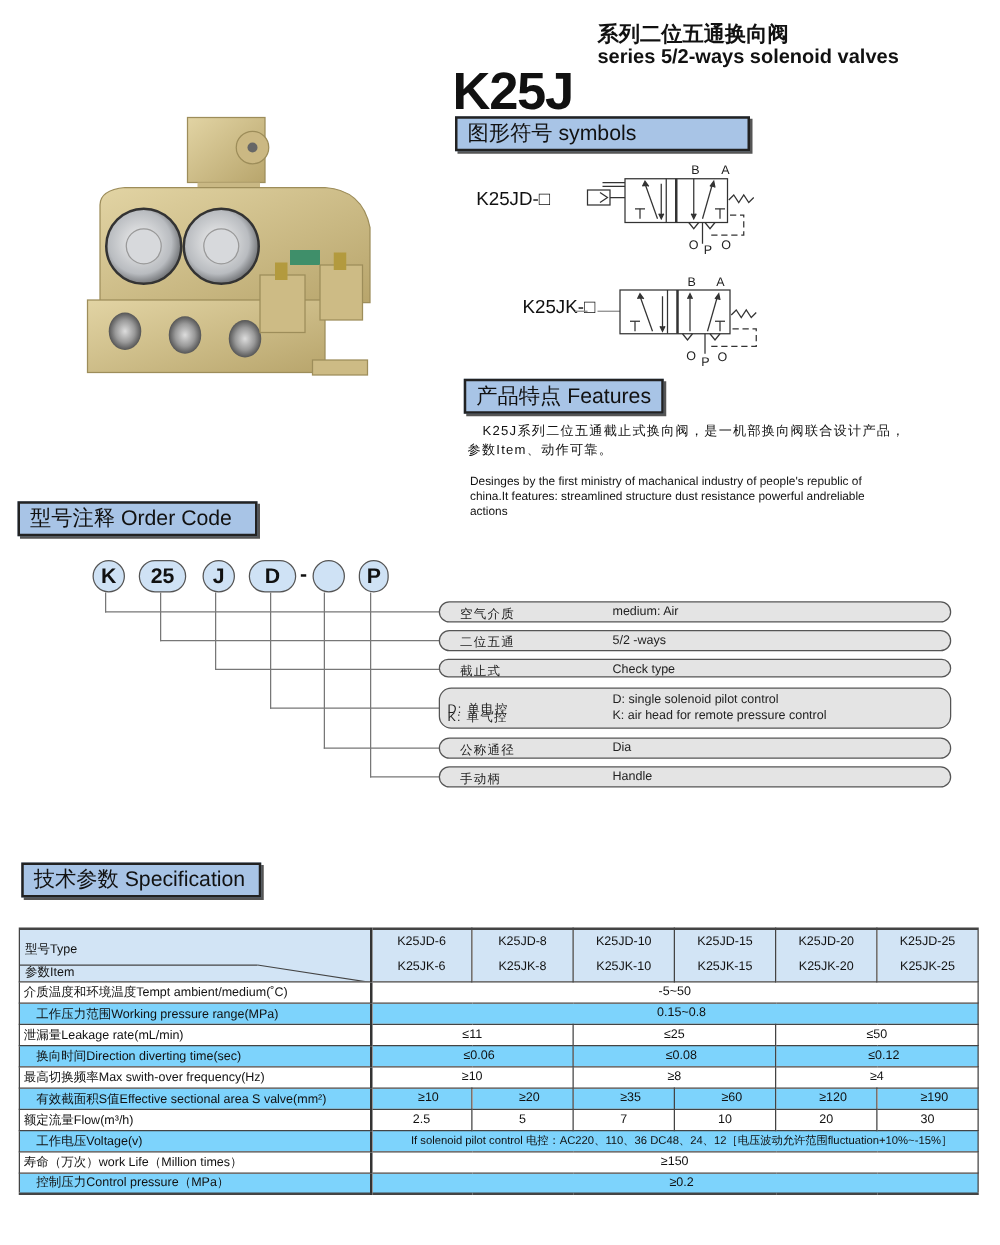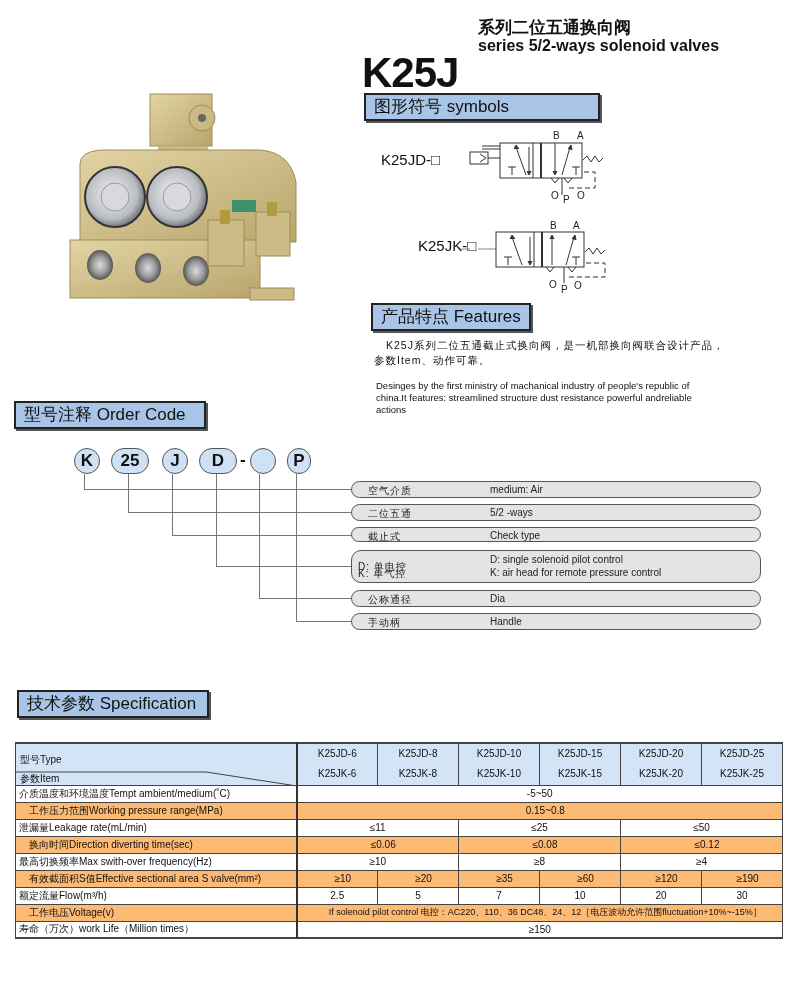--- a/index.html
+++ b/index.html
@@ -31,21 +31,21 @@
   .opt-row .cn { position: absolute; left: 16px; letter-spacing: 1px; }
   .opt-row .en { position: absolute; left: 138px; }
   .line-h { background: #777; height: 1px; }
   .line-v { background: #777; width: 1px; }
 
   
   table.spec { position: absolute; left: 15px; top: 742px; width: 767px; border-collapse: collapse; font-size: 10px; table-layout: fixed; }
   table.spec td { border: 1px solid #444; height: 17px; text-align: center; padding: 0 2px; white-space: nowrap; overflow: hidden; }
   table.spec td.lbl { text-align: left; padding-left: 3px; border-right: 2px solid #333; }
   table.spec tr.blue td { background: #d2e4f5; }
-  table.spec tr.grey td { background: #fdba74; padding-left: 13px; }
+  table.spec tr.grey td { background: #7dd3fc; padding-left: 13px; }
   table.spec tr.white td { background: #ffffff; }
   table.spec tr.head td { height: 42px; line-height: 20px; }
   table.spec { border-top: 2px solid #444; border-bottom: 2px solid #444; }
 </style>
 </head>
 <body>
 
 <div class="abs title-big">K25J</div>
 <div class="abs title-cn">系列二位五通换向阀</div>
 <div class="abs title-en">series 5/2-ways solenoid valves</div>
@@ -309,14 +309,18 @@
     <td>30</td>
   </tr>
   <tr class="grey">
     <td class="lbl">工作电压Voltage(v)</td>
     <td colspan="6" style="font-size:9px;">If solenoid pilot control 电控：AC220、110、36 DC48、24、12［电压波动允许范围fluctuation+10%~-15%］</td>
   </tr>
   <tr class="white">
     <td class="lbl">寿命（万次）work Life（Million times）</td>
     <td colspan="6">≥150</td>
   </tr>
+  <tr class="grey">
+    <td class="lbl">控制压力Control pressure（MPa）</td>
+    <td colspan="6">≥0.2</td>
+  </tr>
 </tbody>
   </table>
 
 </body></html>

